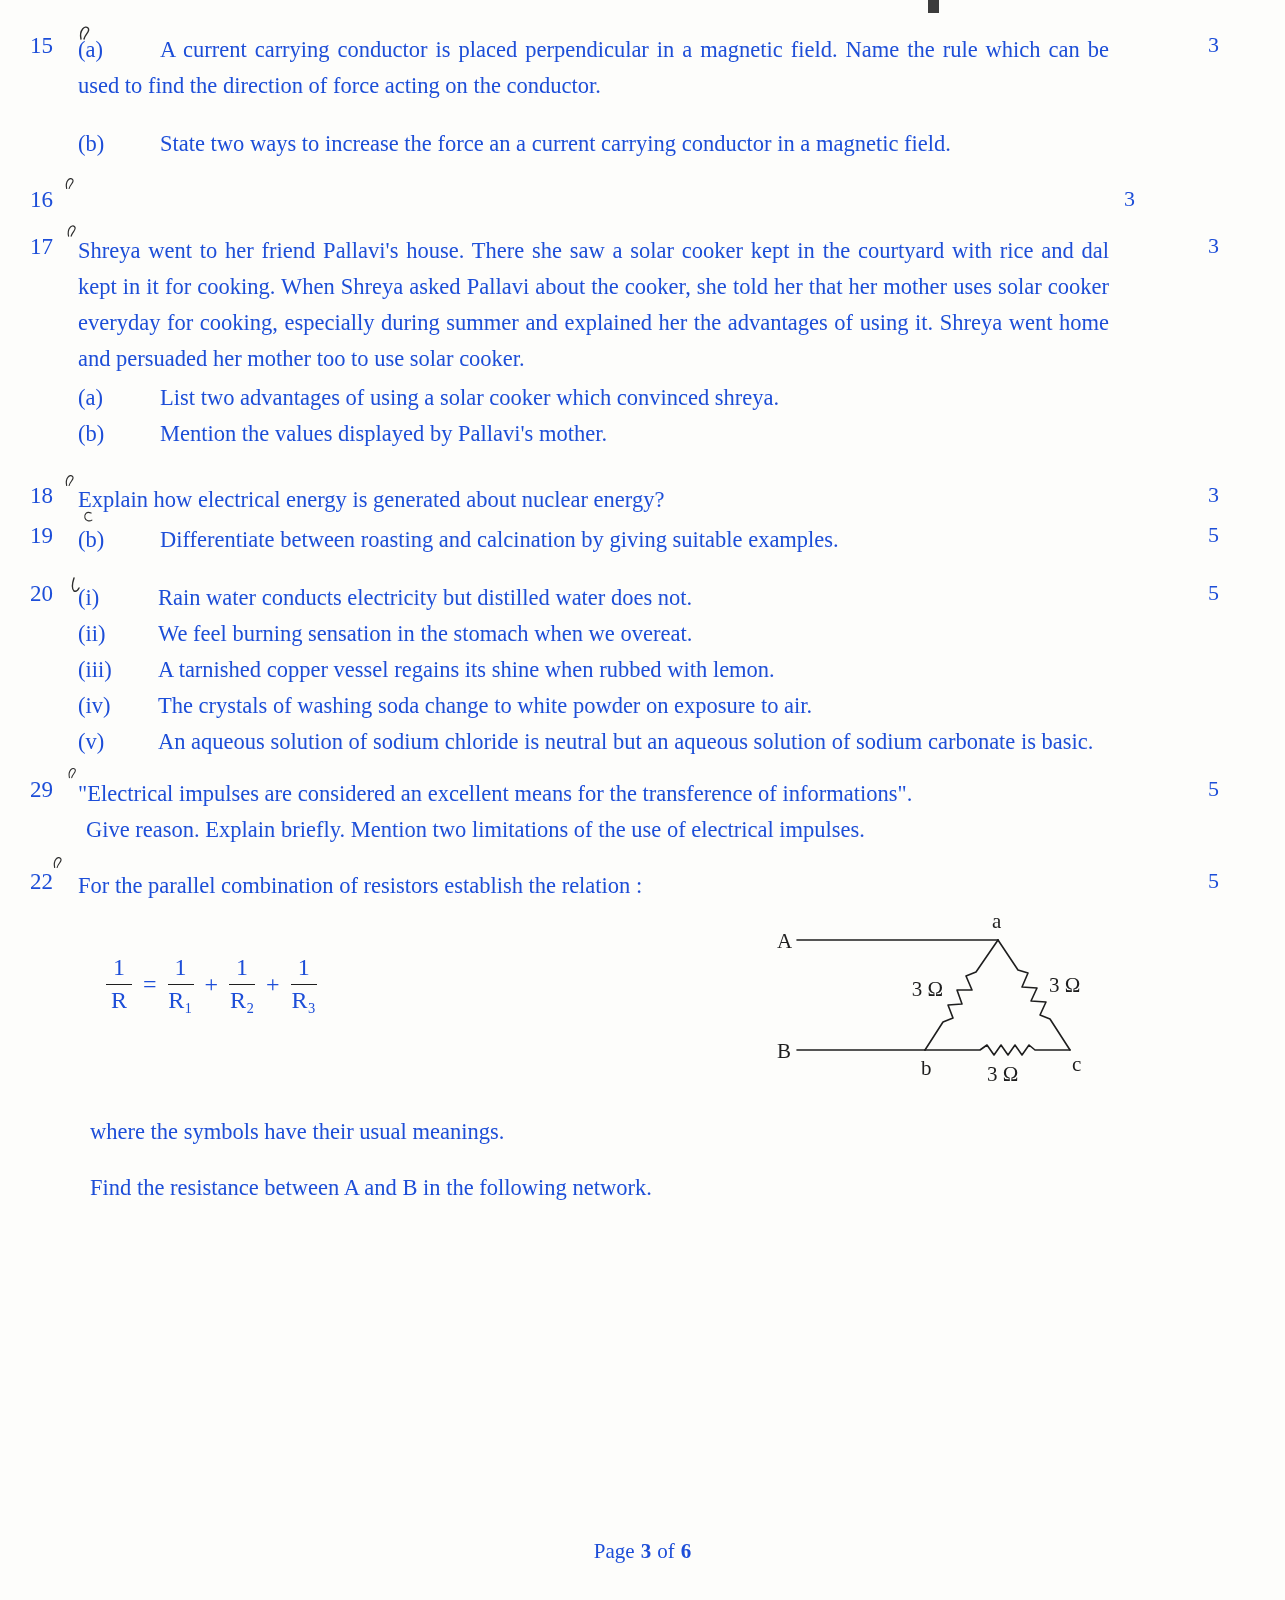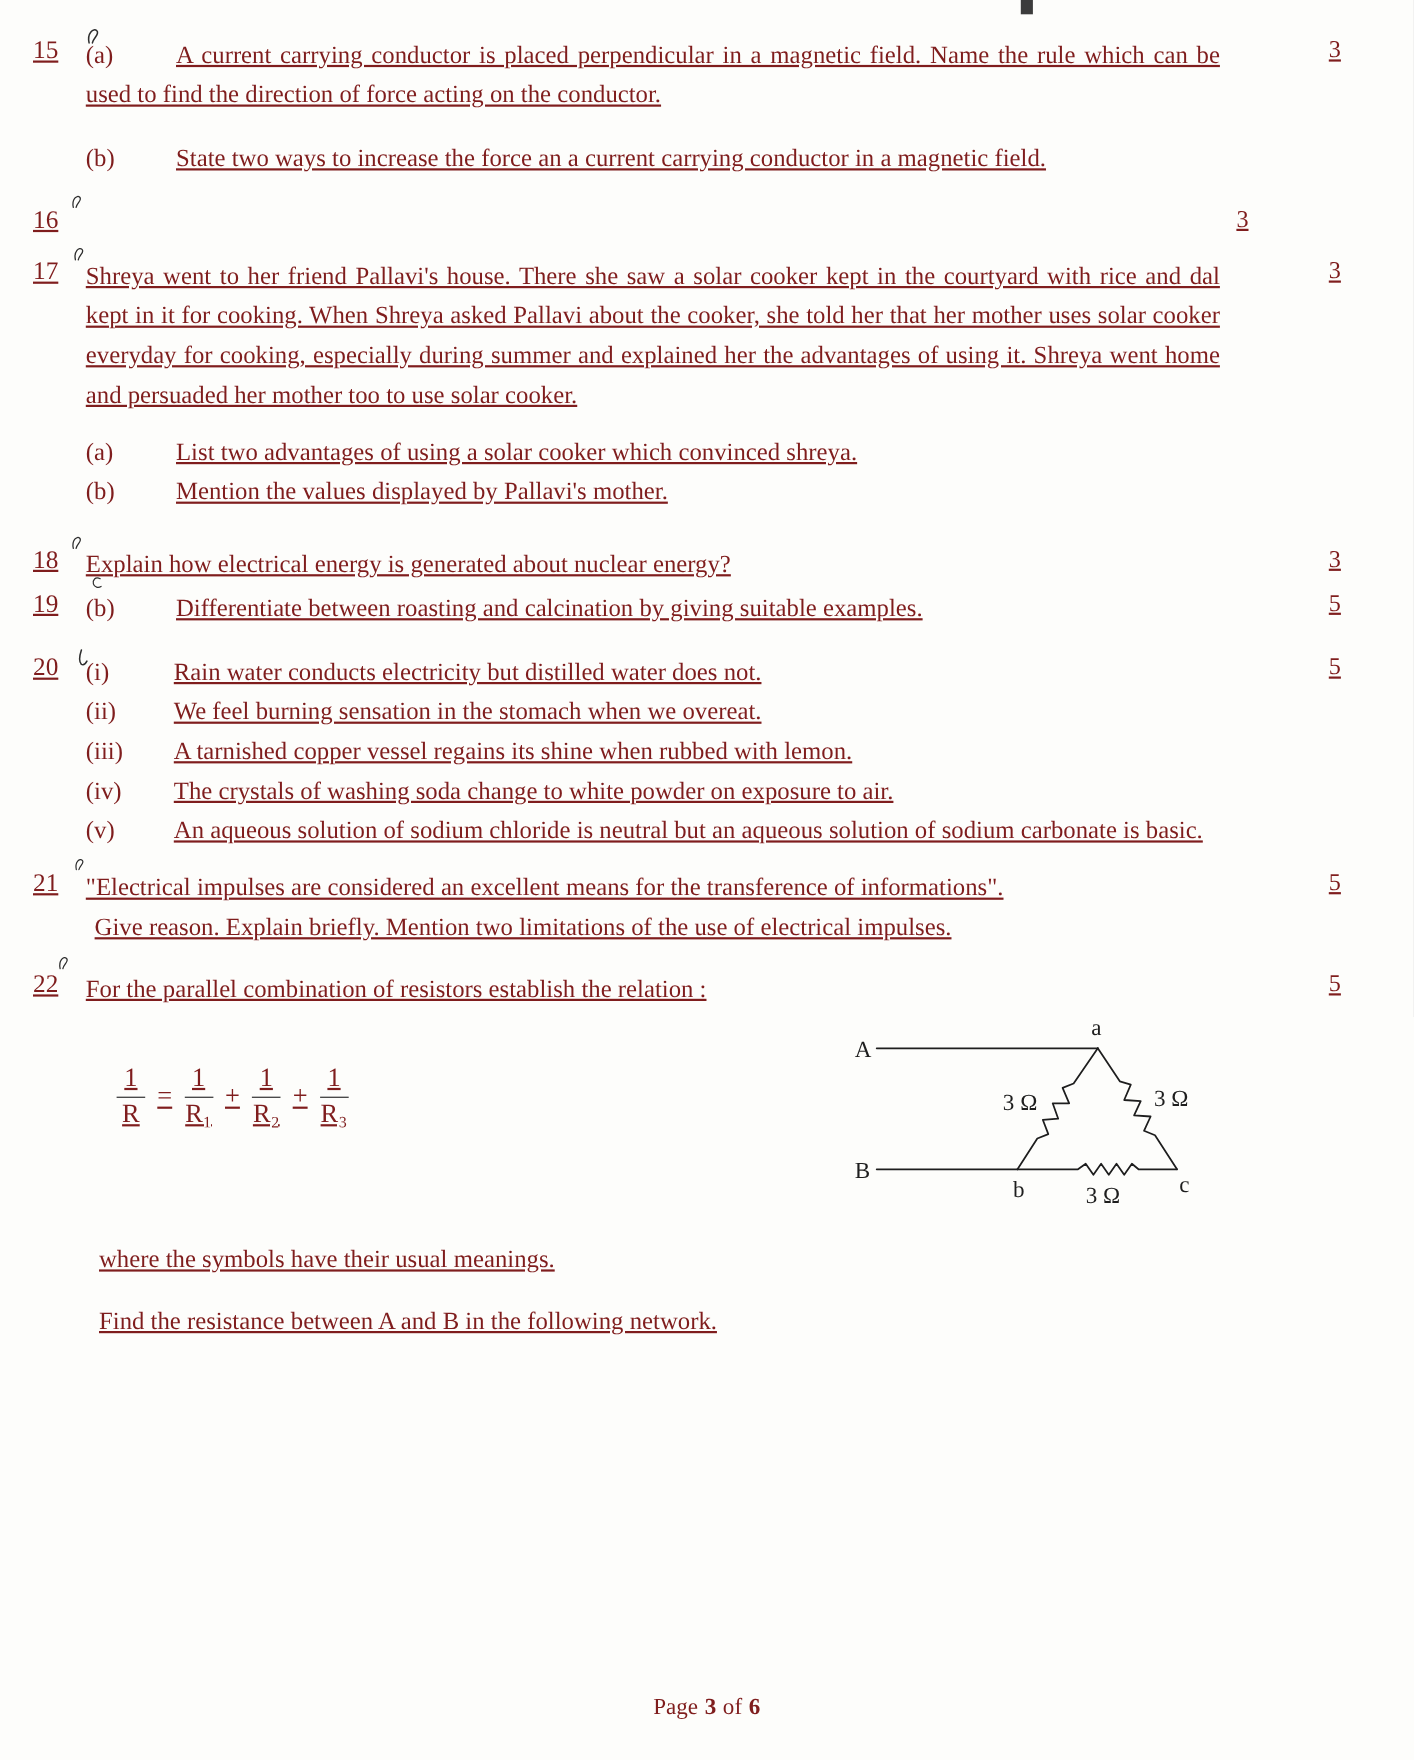--- a/index.html
+++ b/index.html
@@ -1,36 +1,35 @@
 <!DOCTYPE html>
 <html><head>
 <meta charset="utf-8">
 <style>
   * { margin:0; padding:0; box-sizing:border-box; }
   html, body { background:#e9e9e9; }
   .page {
     width:1285px; height:1600px; margin:0 auto; position:relative;
     background:#fdfdfb; overflow:hidden;
     font-family:"Liberation Serif","DejaVu Serif",serif;
-    color:#7f1d1d;
+    color:#1d4ed8;
     padding:30px 58px 0 30px;
-    text-decoration:underline;
   }
   .artifact { position:absolute; top:0; left:928px; width:11px; height:13px; background:#3c3c3c; }
   .q { display:grid; grid-template-columns:48px 1fr 84px; align-items:start; }
   .qnum { font-size:23px; position:relative; padding-top:1px; }
   .qbody { font-size:22.5px; line-height:36px; text-align:justify; padding-right:34px; }
   .qmarks { font-size:22px; text-align:right; padding-right:8px; }
   .plabel { display:inline-block; width:82px; }
   .ilabel { display:inline-block; width:80px; }
   .part + .part { margin-top:22px; }
   .q15 { margin-top:2px; }
   .q16 { margin-top:24px; }
   .q17 { margin-top:20px; }
-  .q17 .parts { margin-top:16px; }
+  .q17 .parts { margin-top:3px; }
   .q18 { margin-top:30px; }
   .q19 { margin-top:4px; }
   .q19 .part + .part { margin-top:0; }
   .q20 { margin-top:22px; }
   .q21 { margin-top:16px; }
   .q21 .line2 { padding-left:8px; }
   .q22 { margin-top:20px; }
   .relrow { margin-top:8px; display:flex; align-items:flex-start; }
   .formula { margin-left:28px; margin-top:42px; font-size:24px; display:inline-flex; align-items:center; }
   .frac { display:inline-flex; flex-direction:column; align-items:center; line-height:1.15; }
@@ -135,21 +134,21 @@
       <p><span class="ilabel">(ii)</span><span>We feel burning sensation in the stomach when we overeat.</span></p>
       <p><span class="ilabel">(iii)</span><span>A tarnished copper vessel regains its shine when rubbed with lemon.</span></p>
       <p><span class="ilabel">(iv)</span><span>The crystals of washing soda change to white powder on exposure to air.</span></p>
       <p><span class="ilabel">(v)</span><span>An aqueous solution of sodium chloride is neutral but an aqueous solution of sodium carbonate is basic.</span></p>
     </div>
     <div class="qmarks">5</div>
   </section>
 
   <section class="q q21">
     <div class="qnum">
-      <span>21</span>
+      <span>29</span>
       <svg class="pen" style="top:-10px; right:0px;" width="11" height="14" viewBox="0 0 14 18">
           <path d="M3,15 C1,6 7,1 10,4 C13,7 7,10 6,15"></path>
         </svg>
     </div>
     <div class="qbody">
       <div>"Electrical impulses are considered an excellent means for the transference of informations".</div>
       <div class="line2">Give reason.  Explain briefly.  Mention two limitations of the use of electrical impulses.</div>
     </div>
     <div class="qmarks">5</div>
   </section>

